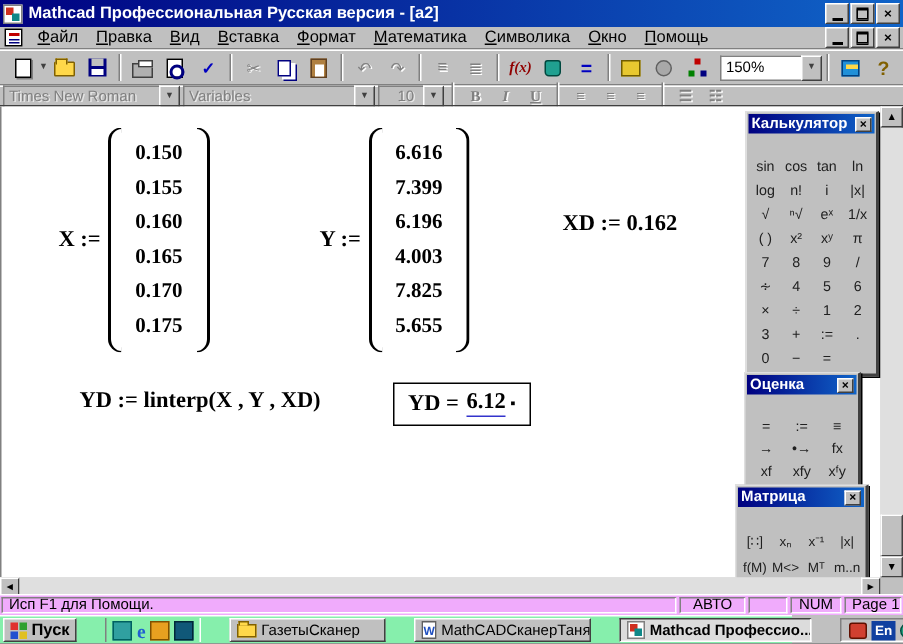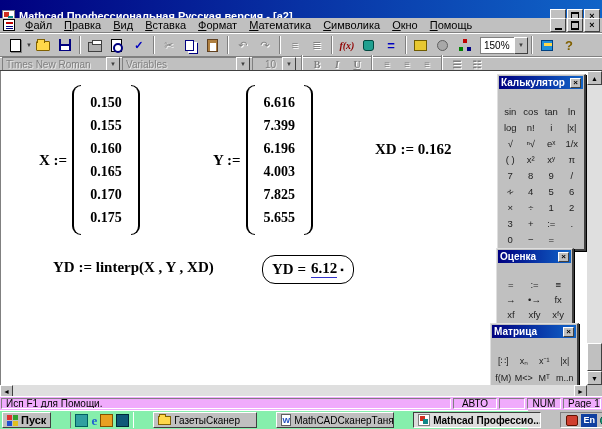--- a/index.html
+++ b/index.html
@@ -2,21 +2,21 @@
 <html><head>
 <meta charset="utf-8">
 <style>
   * { margin:0; padding:0; box-sizing:border-box; }
   html,body { background:#555; }
   .screen {
     position:relative; width:602px; height:429px; overflow:hidden;
     background:#c0c0c0; font-family:"Liberation Sans", sans-serif; font-size:11px; color:#000;
   }
   
-  .titlebar { position:absolute; top:0; left:0; width:602px; height:32px;
+  .titlebar { position:absolute; top:0; left:0; width:602px; height:18px;
     background:linear-gradient(90deg,#000080,#1064c8); display:flex; align-items:center; padding:0 2px; }
   .titlebar .title { color:#fff; font-weight:bold; font-size:11px; margin-left:4px; flex:1;
     white-space:nowrap; overflow:hidden; }
   .appicon { width:13px; height:13px; background:#fff; border:1px solid #808080; position:relative; }
   .appicon::before { content:""; position:absolute; left:1px; top:1px; width:5px; height:5px; background:#d03020; }
   .appicon::after  { content:""; position:absolute; right:1px; bottom:1px; width:5px; height:5px; background:#108888; }
   .winbtns { display:flex; gap:1px; }
   .winbtn { width:16px; height:14px; display:flex; align-items:center; justify-content:center;
     background:#c0c0c0; border-top:1px solid #fff; border-left:1px solid #fff;
     border-right:1px solid #404040; border-bottom:1px solid #404040; font-size:9px; font-weight:bold; }
@@ -65,21 +65,21 @@
   .eq { color:#0000c0; font-weight:bold; font-size:13px; }
   .qmark { color:#806000; font-weight:bold; font-size:13px; }
   .combo { display:flex; height:15px; }
   .combo .cfield { background:#c0c0c0; border-top:1px solid #808080; border-left:1px solid #808080;
      border-bottom:1px solid #fff; border-right:none; color:#808080; text-shadow:1px 1px 0 #e8e8e8;
      padding:0 3px; display:flex; align-items:center; font-size:10px; white-space:nowrap; overflow:hidden; }
   .combo .cbtn { width:14px; background:#c0c0c0; border-top:1px solid #fff; border-left:1px solid #fff;
      border-right:1px solid #404040; border-bottom:1px solid #404040;
      display:flex; align-items:center; justify-content:center; font-size:6px; color:#404040; }
   .zoombox { display:flex; height:17px; }
-  .zoombox .cfield { background:#fff; color:#000; text-shadow:none; border-bottom:1px solid #808080; width:34px; }
+  .zoombox .cfield { background:#fff; color:#000; text-shadow:none; border-bottom:1px solid #808080; width:54px; }
   
   .formatbar { position:absolute; top:57px; left:0; width:602px; height:13px; background:#c0c0c0;
     border-top:1px solid #fff; display:flex; align-items:center; padding-left:2px; gap:2px; }
   .fbtn { width:18px; height:12px; display:flex; align-items:center; justify-content:center;
     font-family:"Liberation Serif", serif; font-weight:bold; font-size:10px; }
   
   .worksheet { position:absolute; top:70px; left:0; width:602px; height:326px;
     border-top:1px solid #404040; }
   .doc { position:absolute; left:0; top:0; width:587px; height:314px; background:#fff;
     border-left:1px solid #808080; overflow:hidden; }
@@ -330,21 +330,21 @@
           <div class="vecval">7.825</div>
           <div class="vecval">5.655</div>
         </span>
         <span class="paren r"></span>
       </div>
 
       <div class="mathline mathfont" style="left:374px; top:70px;">XD := 0.162</div>
 
       <div class="mathline mathfont" style="left:52px; top:188px;">YD := linterp(X , Y , XD)</div>
 
-      <div class="resultbox mathfont" style="left:261px; top:184px; font-size:15px;border-radius:13px;">
+      <div class="resultbox mathfont" style="left:261px; top:184px; font-size:15px;">
         <span>YD =</span>
         <span class="resultval">6.12</span>
         <span class="cursorblk">▪</span>
       </div>
     </div>
 
     <div class="palette" style="left:497px; top:3px; width:89px;">
       <div class="pal-title">
         <span class="pt">Калькулятор</span>
         <span class="pal-close">×</span>

